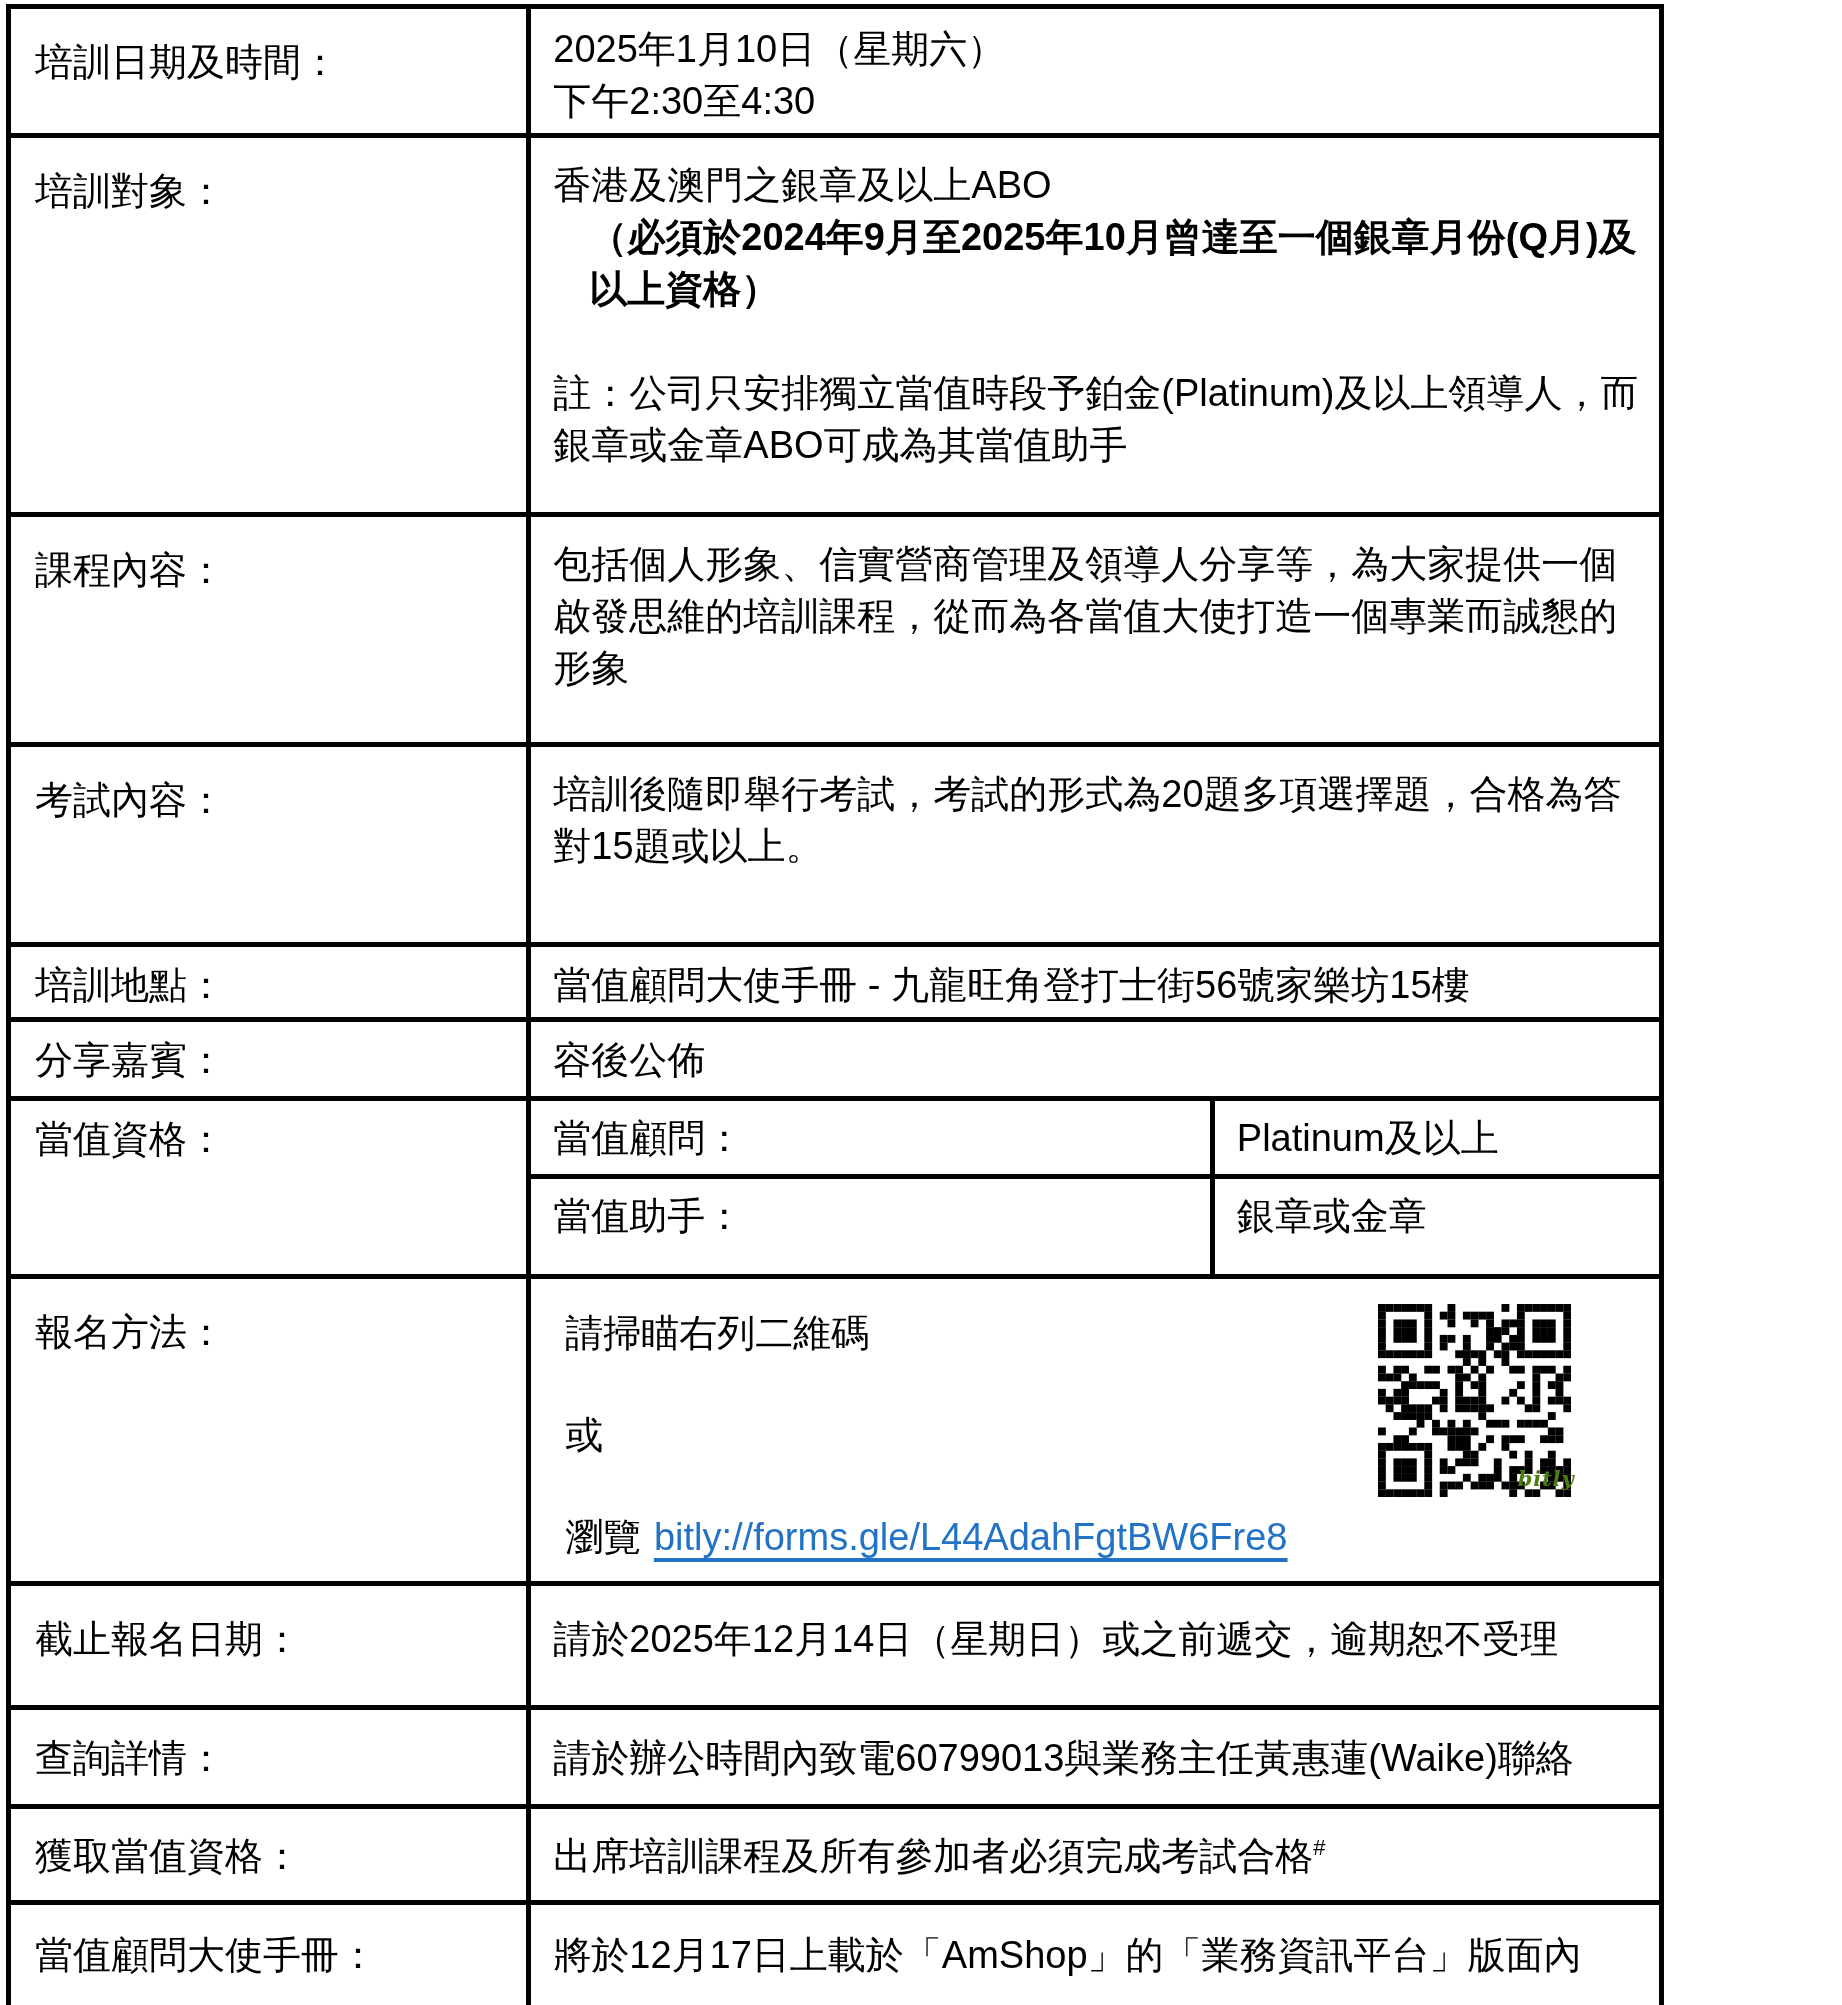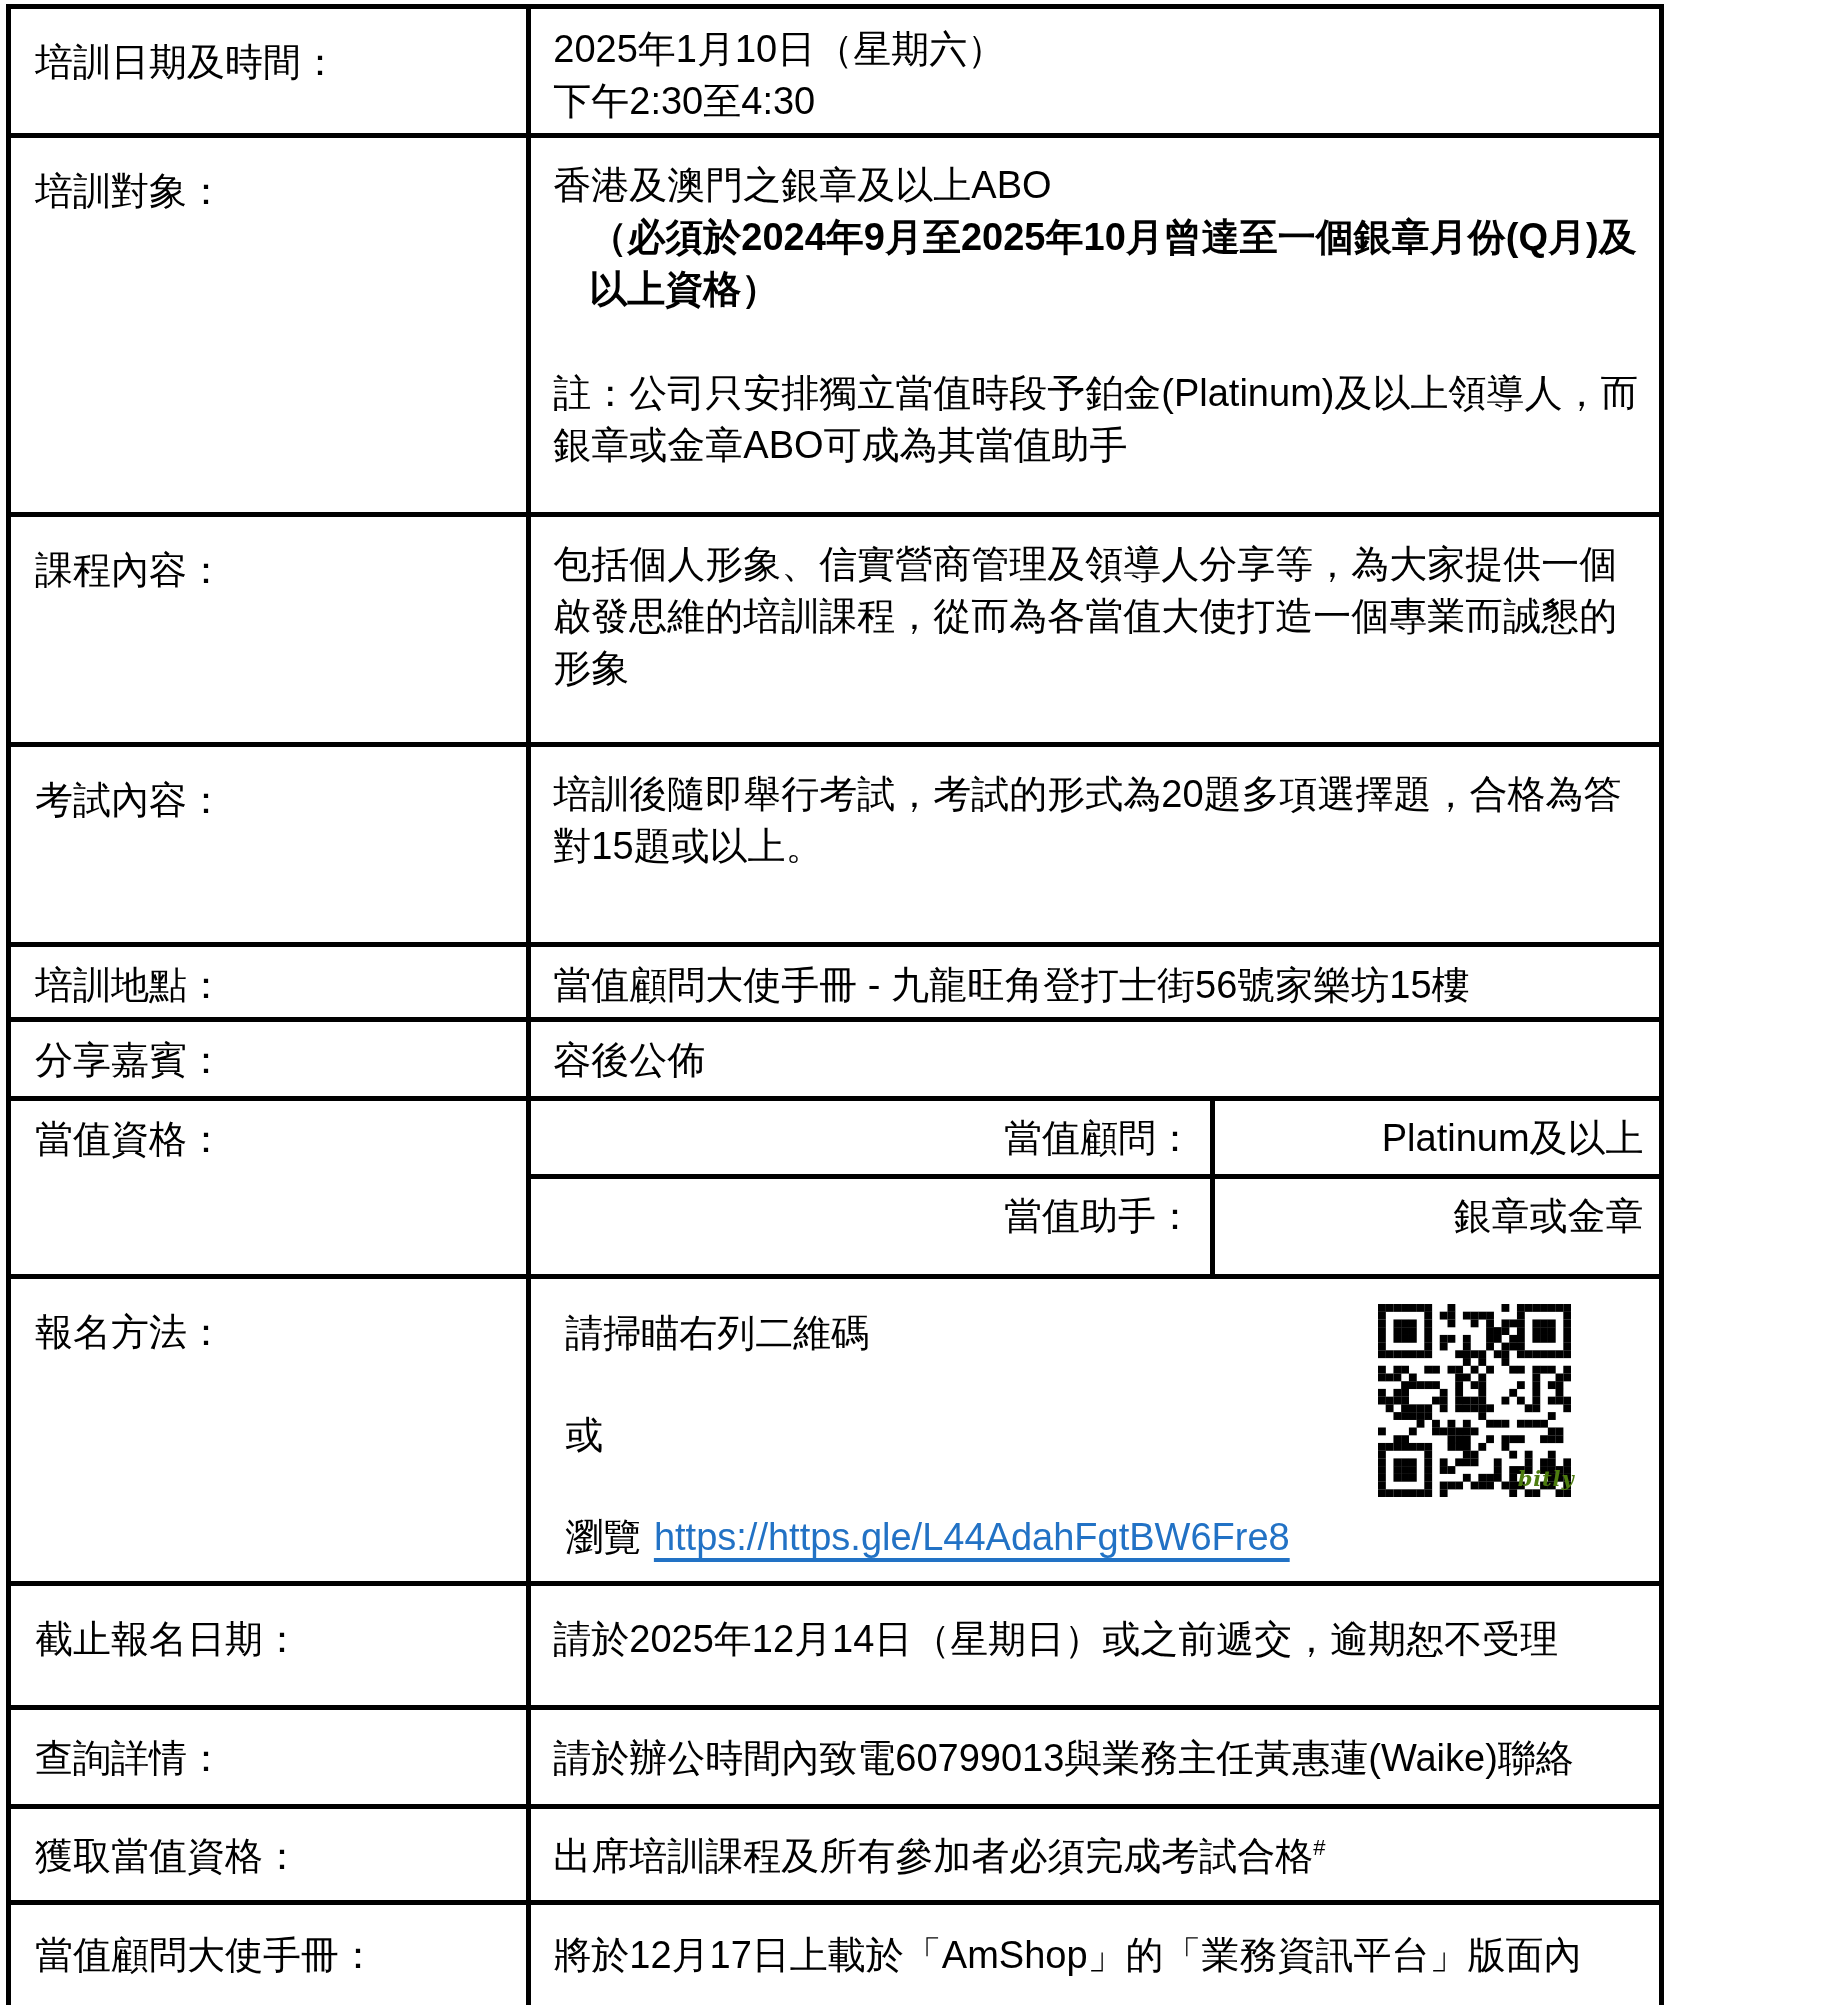--- a/index.html
+++ b/index.html
@@ -8,21 +8,21 @@
   .sheet{position:absolute;left:6.3px;top:3.9px;width:1658px;height:1995px;}
   table.main{width:100%;height:100%;border-collapse:collapse;table-layout:fixed;}
   table.main > tbody > tr > td{border:5.5px solid #000;vertical-align:top;background:#fff;}
   td.label{padding:27px 14px 6.3px 23.6px;font-size:38px;line-height:52px;}
   td.val{padding:20.4px 20.4px 6.3px 22px;font-size:38px;line-height:52px;}
   td.tight{padding-top:11.8px;}
   .r1 .val{padding-top:14px;}
   .b{font-weight:700;margin-left:36px;}
   .sp{height:52px;}
   
-  td.nest{padding:0;text-align:right;}
+  td.nest{padding:0;}
   table.inner{width:100%;height:100%;border-collapse:collapse;table-layout:fixed;}
   table.inner td{border:5.5px solid #000;vertical-align:top;
                  font-size:38px;line-height:52px;padding:11px 15.7px 4.7px 22px;}
   table.inner tr td:first-child{border-left:none;}
   table.inner tr td:last-child{border-right:none;}
   table.inner tr:first-child td{border-top:none;}
   table.inner tr:last-child td{border-bottom:none;}
   
   td.reg{position:relative;}
   td.reg p{margin:12px;}
@@ -104,21 +104,21 @@
         </tbody>
       </table>
     </td>
   </tr>
 
   <tr style="height:267px">
     <td class="label">報名方法：</td>
     <td class="val reg" style="padding-top:15.7px">
       <p>請掃瞄右列二維碼</p>
       <p>或</p>
-      <p><span>瀏覽</span><span class="link-gap"></span><a class="url" style="color: rgb(34, 114, 197);">https://https.gle/L44AdahFgtBW6Fre8</a></p>
+      <p><span>瀏覽</span><span class="link-gap"></span><a class="url" style="color: rgb(34, 114, 197);">bitly://forms.gle/L44AdahFgtBW6Fre8</a></p>
       <div class="qr">
               <svg width="193" height="193" viewBox="0 0 246 246">
                 <rect x="0.0" y="0.0" width="10" height="10"></rect>
                 <rect x="9.8" y="0.0" width="10" height="10"></rect>
                 <rect x="19.7" y="0.0" width="10" height="10"></rect>
                 <rect x="29.5" y="0.0" width="10" height="10"></rect>
                 <rect x="39.4" y="0.0" width="10" height="10"></rect>
                 <rect x="49.2" y="0.0" width="10" height="10"></rect>
                 <rect x="59.0" y="0.0" width="10" height="10"></rect>
                 <rect x="88.6" y="0.0" width="10" height="10"></rect>

